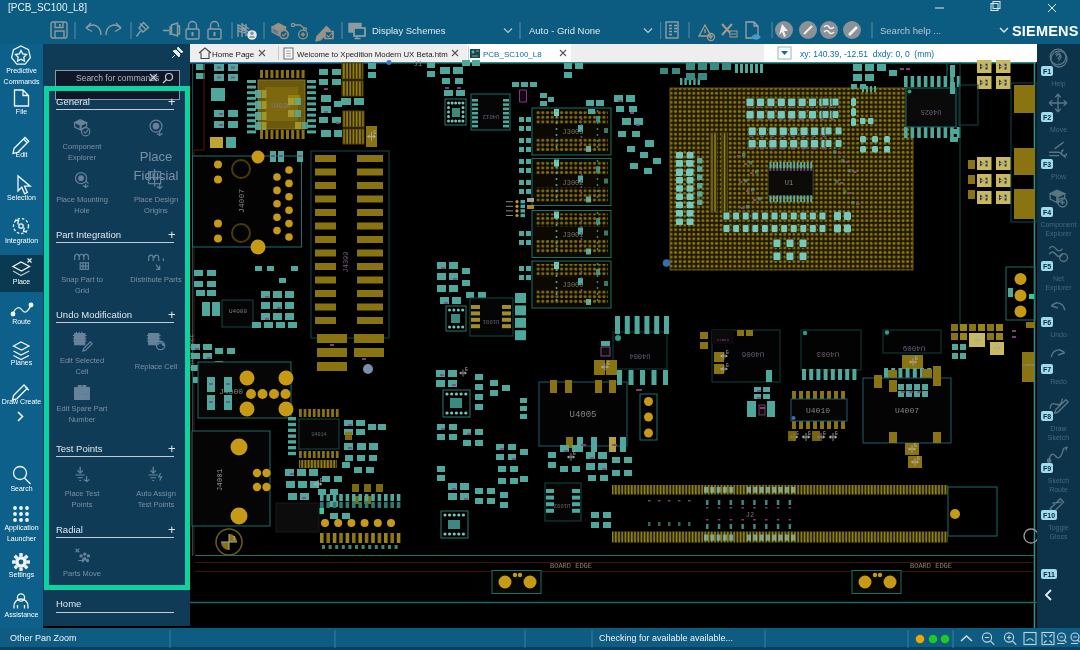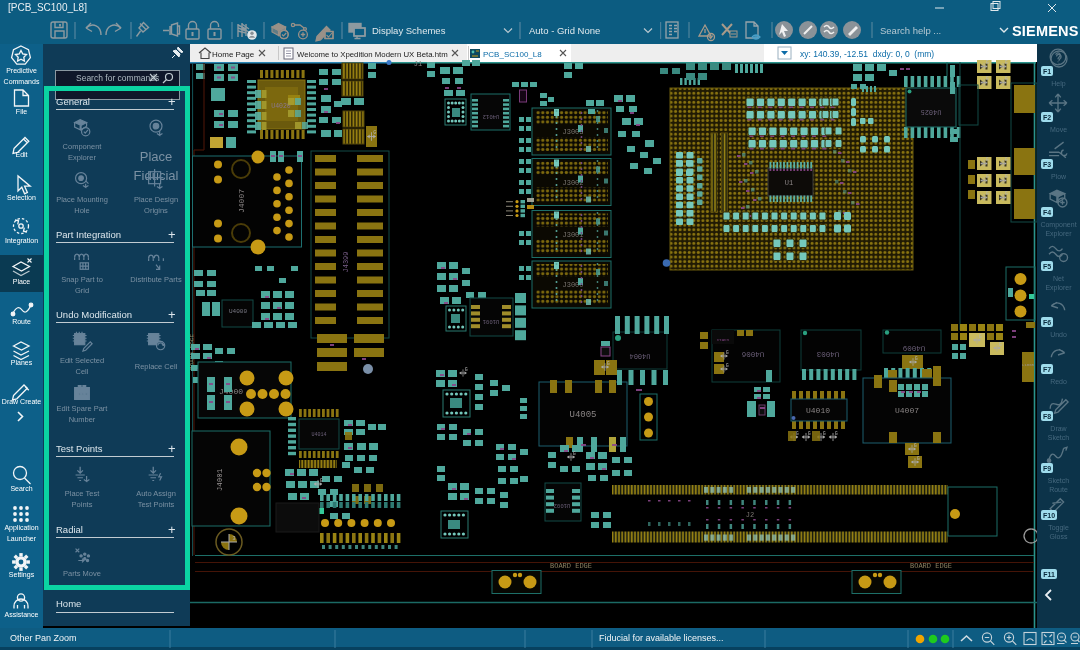--- a/index.html
+++ b/index.html
@@ -1914,21 +1914,21 @@
     <div class="lbl" style="left:1037px;top:424px;width:43px;color:#45687e;font-size:7px;line-height:1.35">Draw<br>Sketch</div>
     <div class="lbl" style="left:1037px;top:476px;width:43px;color:#45687e;font-size:7px;line-height:1.35">Sketch<br>Route</div>
     <div class="lbl" style="left:1037px;top:523px;width:43px;color:#45687e;font-size:7px;line-height:1.35">Toggle<br>Gloss</div>
     <svg class="abs" style="left:1040px;top:46px" width="37" height="22" viewBox="0 0 37 22">
       <circle cx="19" cy="13" r="8" stroke="#5a7584" fill="none" stroke-width="1.3"></circle>
       <path d="M16.5 10.5 a2.3 2.3 0 1 1 3.5 2.2 q-1 0.8 -1 2 m0 2.2 v0.6" stroke="#5a7584" fill="none" stroke-width="1.3"></path>
     </svg>
 <div class="abs" style="left:0;top:628px;width:1080px;height:22px;background:#0e5c82"></div>
     <div class="abs" style="left:0;top:647px;width:1080px;height:3px;background:#07415f"></div>
     <div class="abs" style="left:10px;top:633px;color:#f0f4f6;font-size:9px">Other Pan Zoom</div>
-    <div class="abs" style="left:599px;top:633px;color:#f0f4f6;font-size:9px">Fiducial for available licenses...</div>
+    <div class="abs" style="left:599px;top:633px;color:#f0f4f6;font-size:9px">Checking for available available...</div>
     <svg class="abs" style="left:0;top:628px" width="1080" height="22" viewBox="0 0 1080 22">
       <line x1="170" y1="2" x2="170" y2="20" stroke="#3a7d9e"></line>
       <line x1="335" y1="2" x2="335" y2="20" stroke="#3a7d9e"></line>
       <line x1="525" y1="2" x2="525" y2="20" stroke="#3a7d9e"></line>
       <line x1="592" y1="2" x2="592" y2="20" stroke="#3a7d9e"></line>
       <line x1="765" y1="2" x2="765" y2="20" stroke="#3a7d9e"></line>
       <line x1="908" y1="2" x2="908" y2="20" stroke="#3a7d9e"></line>
       <line x1="953" y1="2" x2="953" y2="20" stroke="#3a7d9e"></line>
       <circle cx="920" cy="11" r="4.3" fill="#f0a500"></circle>
       <circle cx="933" cy="11" r="4.3" fill="#1ecb1e"></circle>

